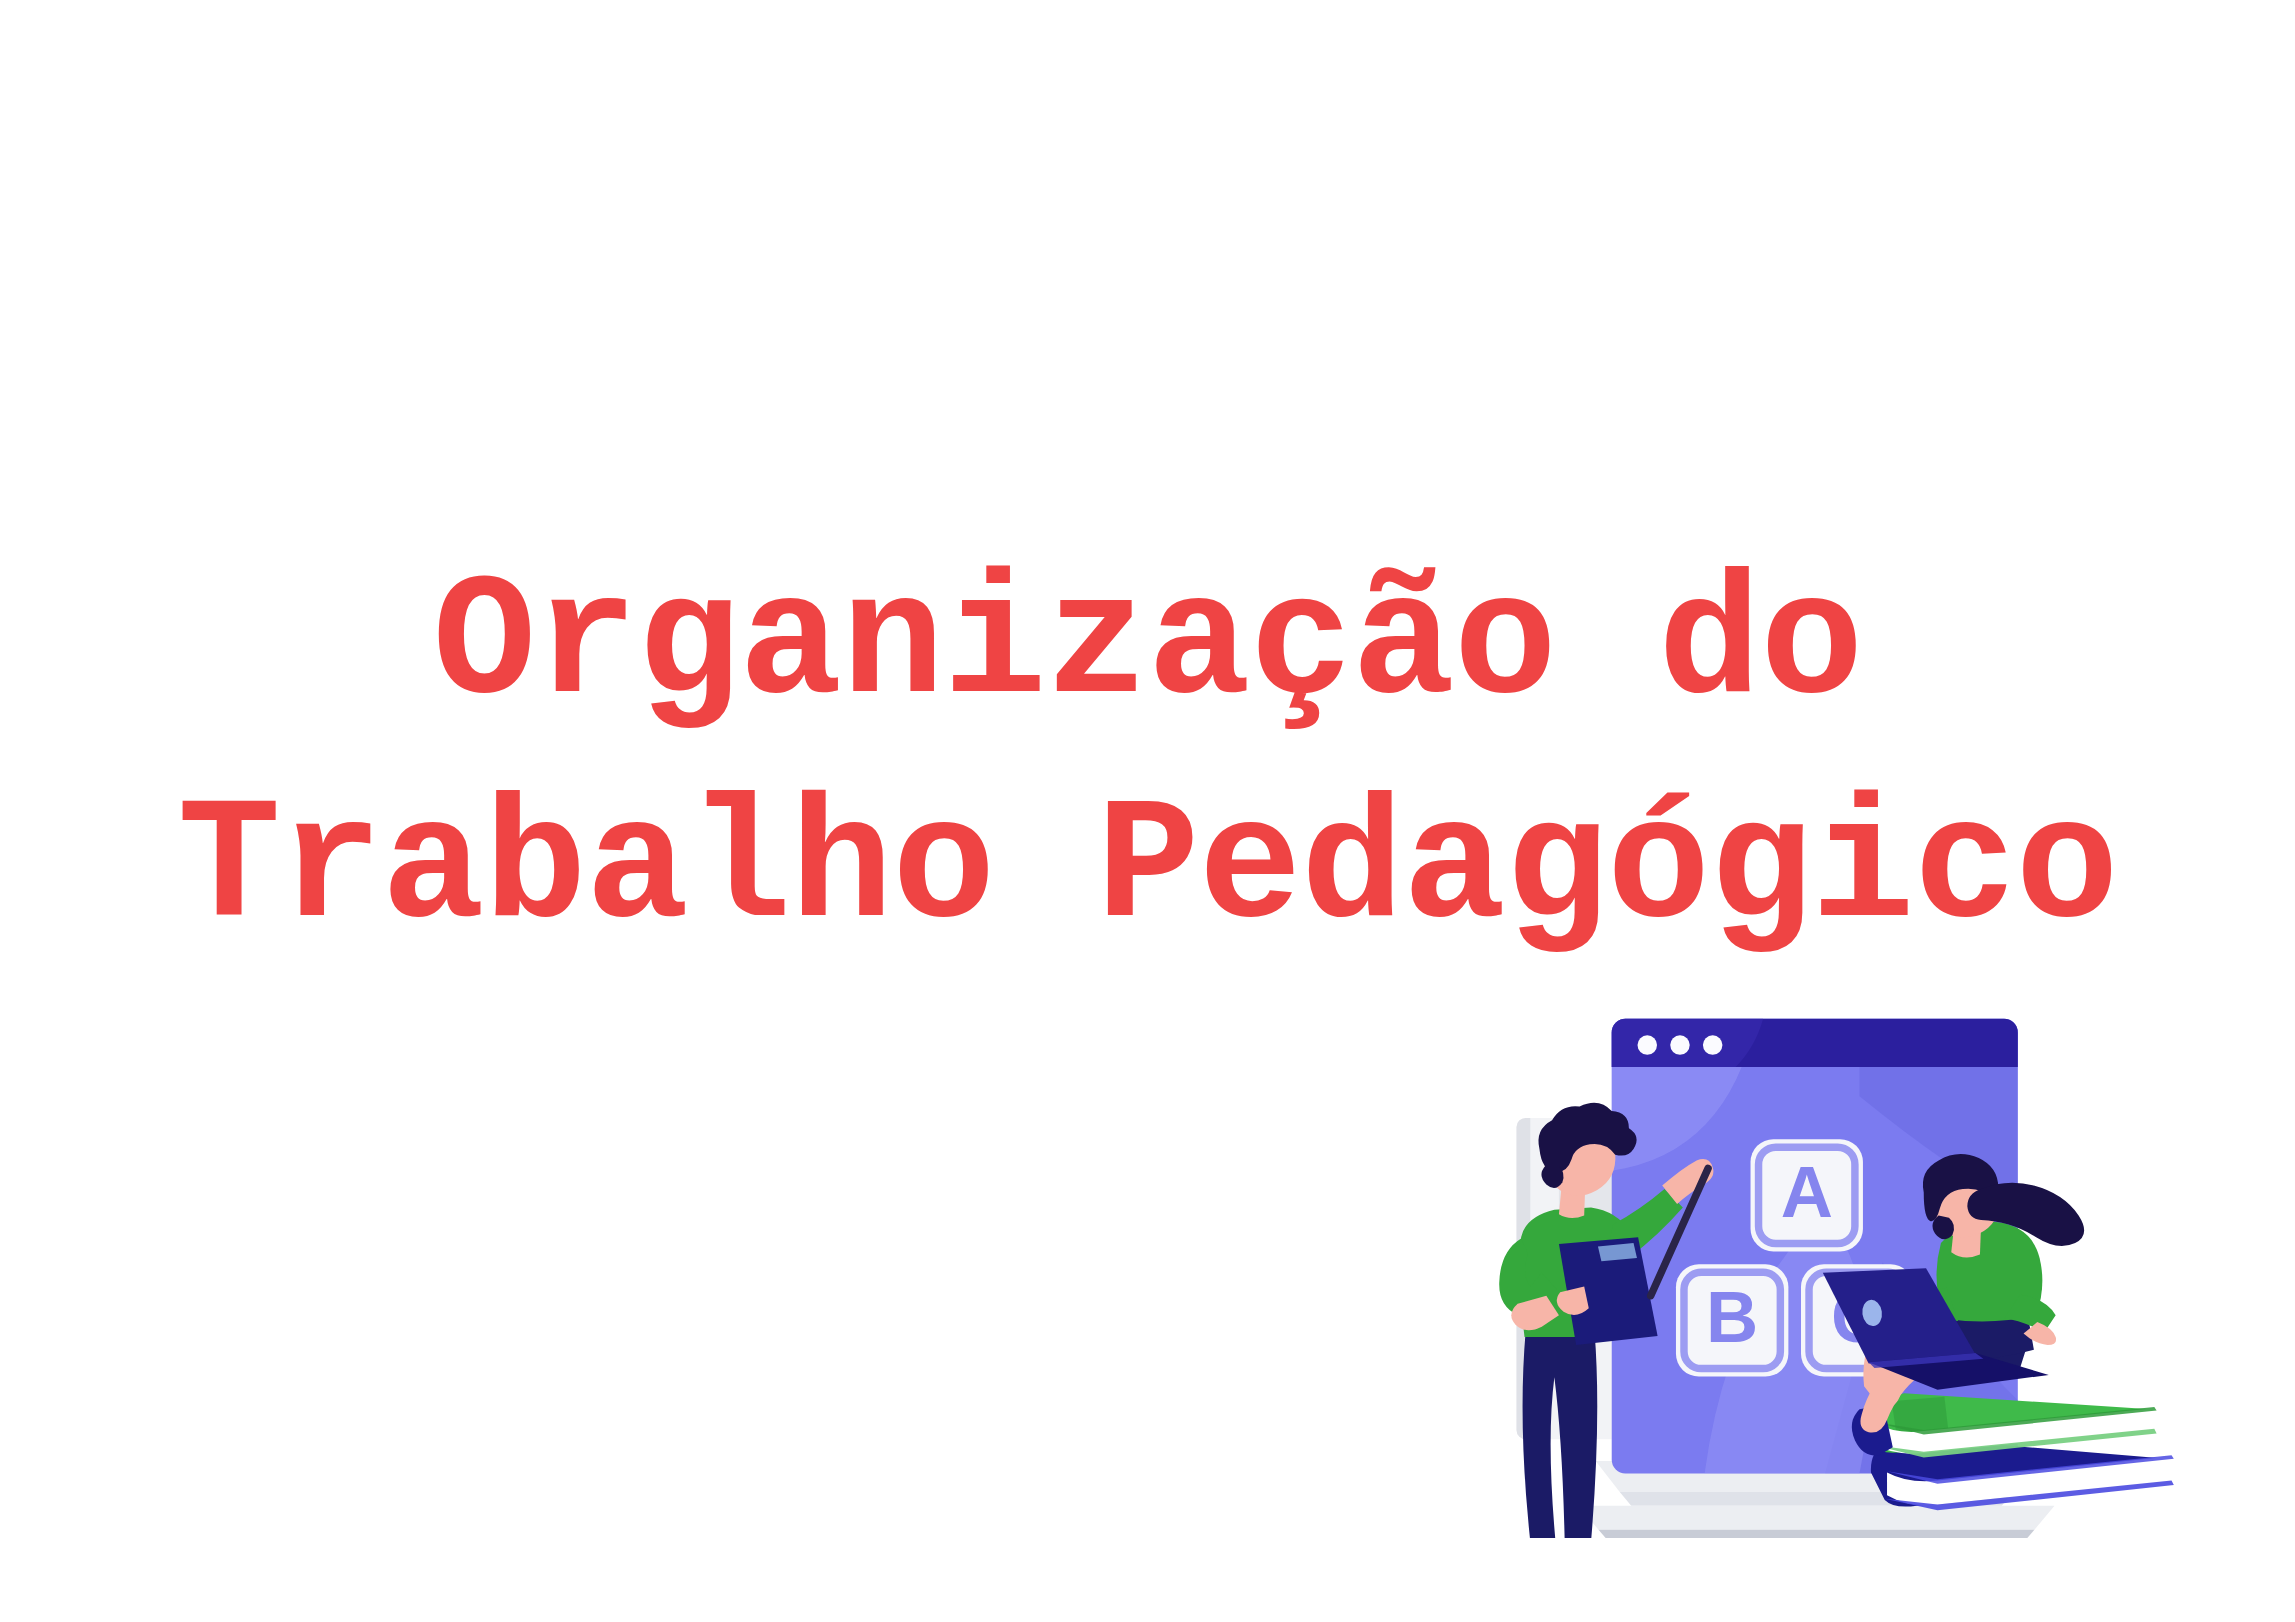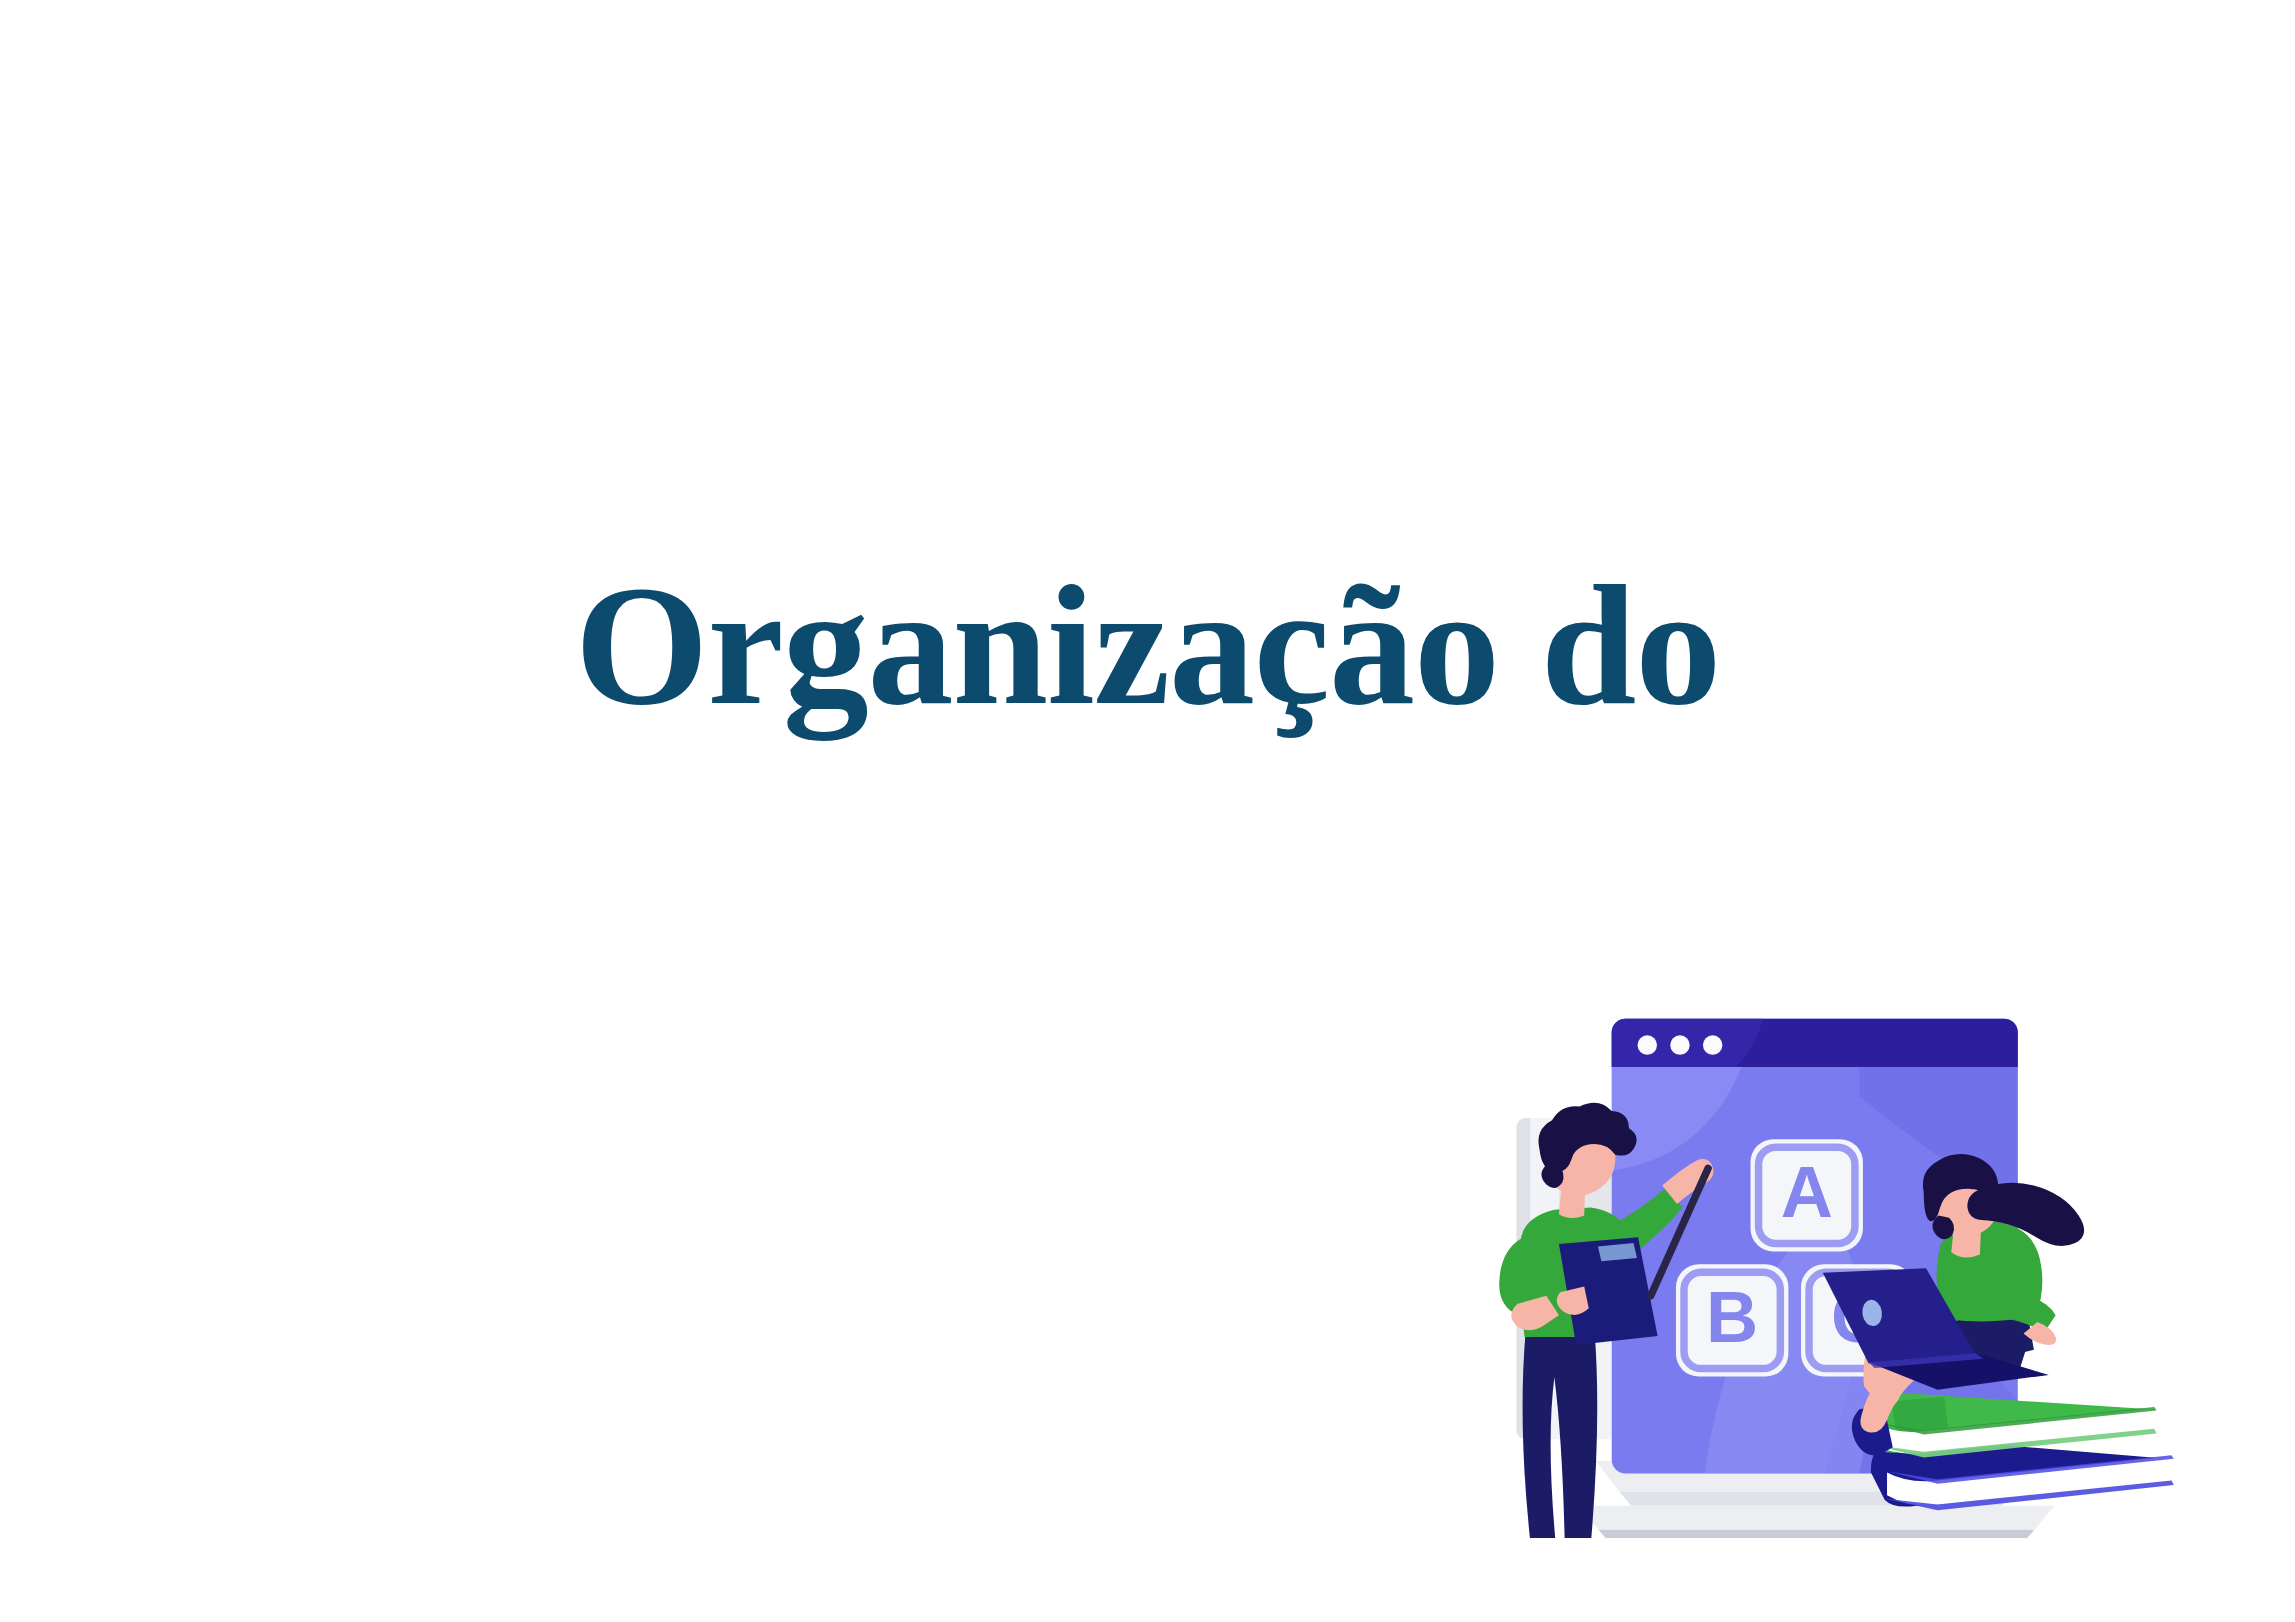--- a/index.html
+++ b/index.html
@@ -22,25 +22,25 @@
   
   .title-block {
     position: absolute;
     left: 0;
     top: 534px;
     width: 2295px;
     text-align: center;
   }
   .title-line {
     display: block;
-    font-family: Liberation Serif, serif;
+    font-family: Liberation Mono, monospace;
     font-weight: bold;
     font-size: 172px;
     line-height: 1.30;
-    color: #0c4a6e;
+    color: #ef4444;
     letter-spacing: -1.1px;
     white-space: nowrap;
   }
 
   
   .illustration {
     position: absolute;
     left: 1458px;
     top: 964px;
     width: 803px;
@@ -52,20 +52,21 @@
     height: 100%;
   }
 </style>
 </head>
 <body>
 
 <div class="slide">
 
   <div class="title-block">
     <span class="title-line">Organização do</span>
+    <span class="title-line">Trabalho Pedagógico</span>
   </div>
 
   <div class="illustration">
     <svg viewBox="0 0 1400 1000" xmlns="http://www.w3.org/2000/svg" aria-hidden="true">
 
       <defs>
         <clipPath id="screenClip">
           <path d="M292 95 h660 a24 24 0 0 1 24 24 v745 a24 24 0 0 1 -24 24 h-660 a24 24 0 0 1 -24 -24 v-745 a24 24 0 0 1 24 -24 z"></path>
         </clipPath>
         <linearGradient id="greenEdge" x1="0" y1="0" x2="1" y2="0">

